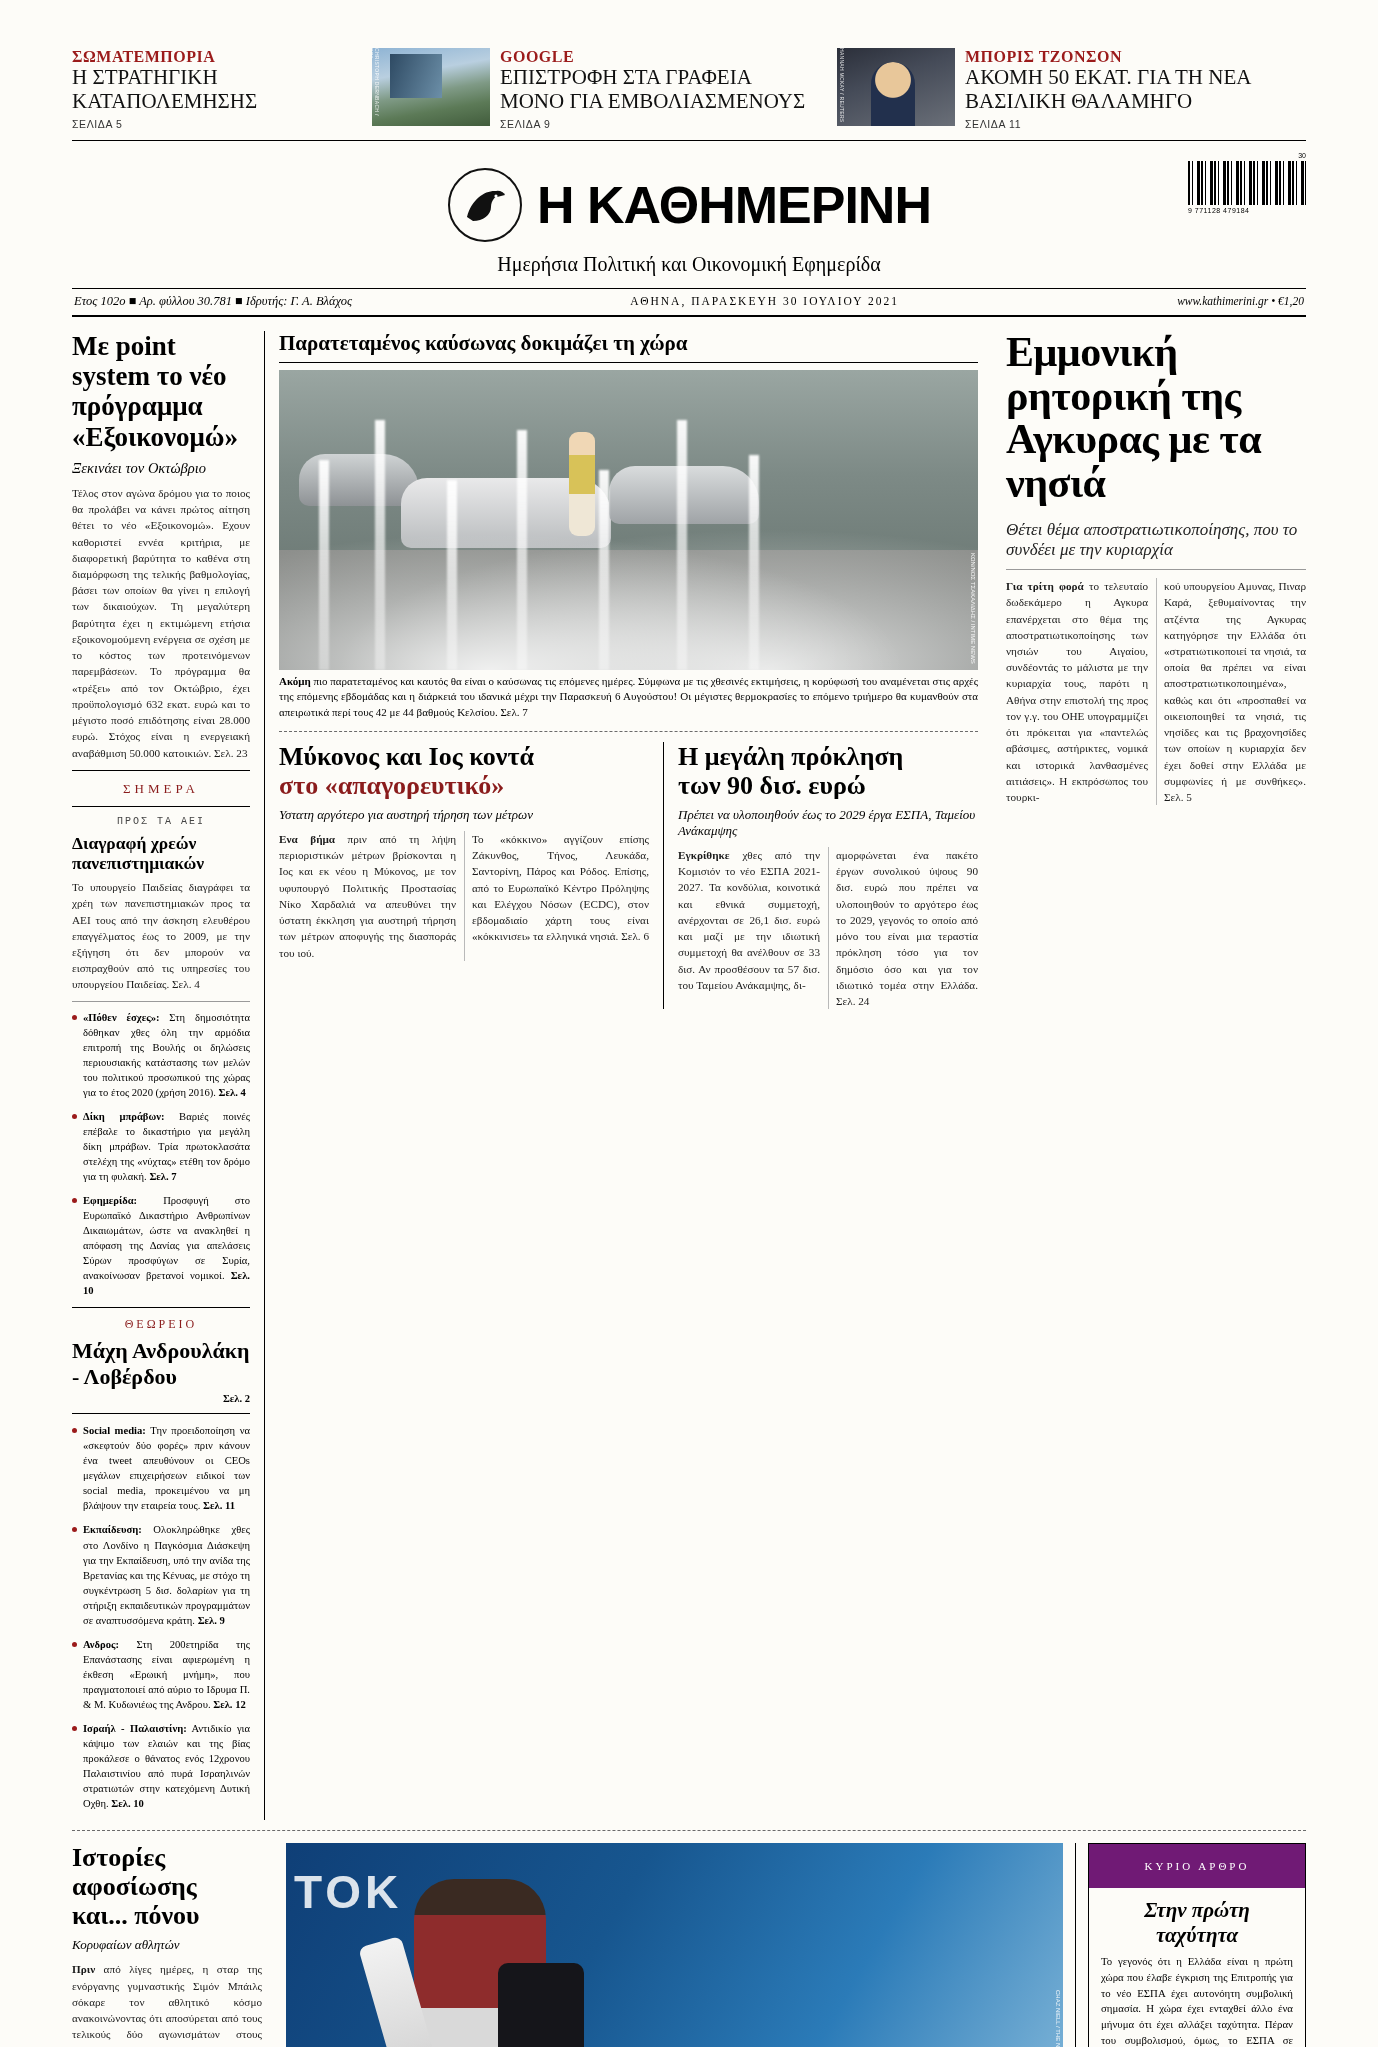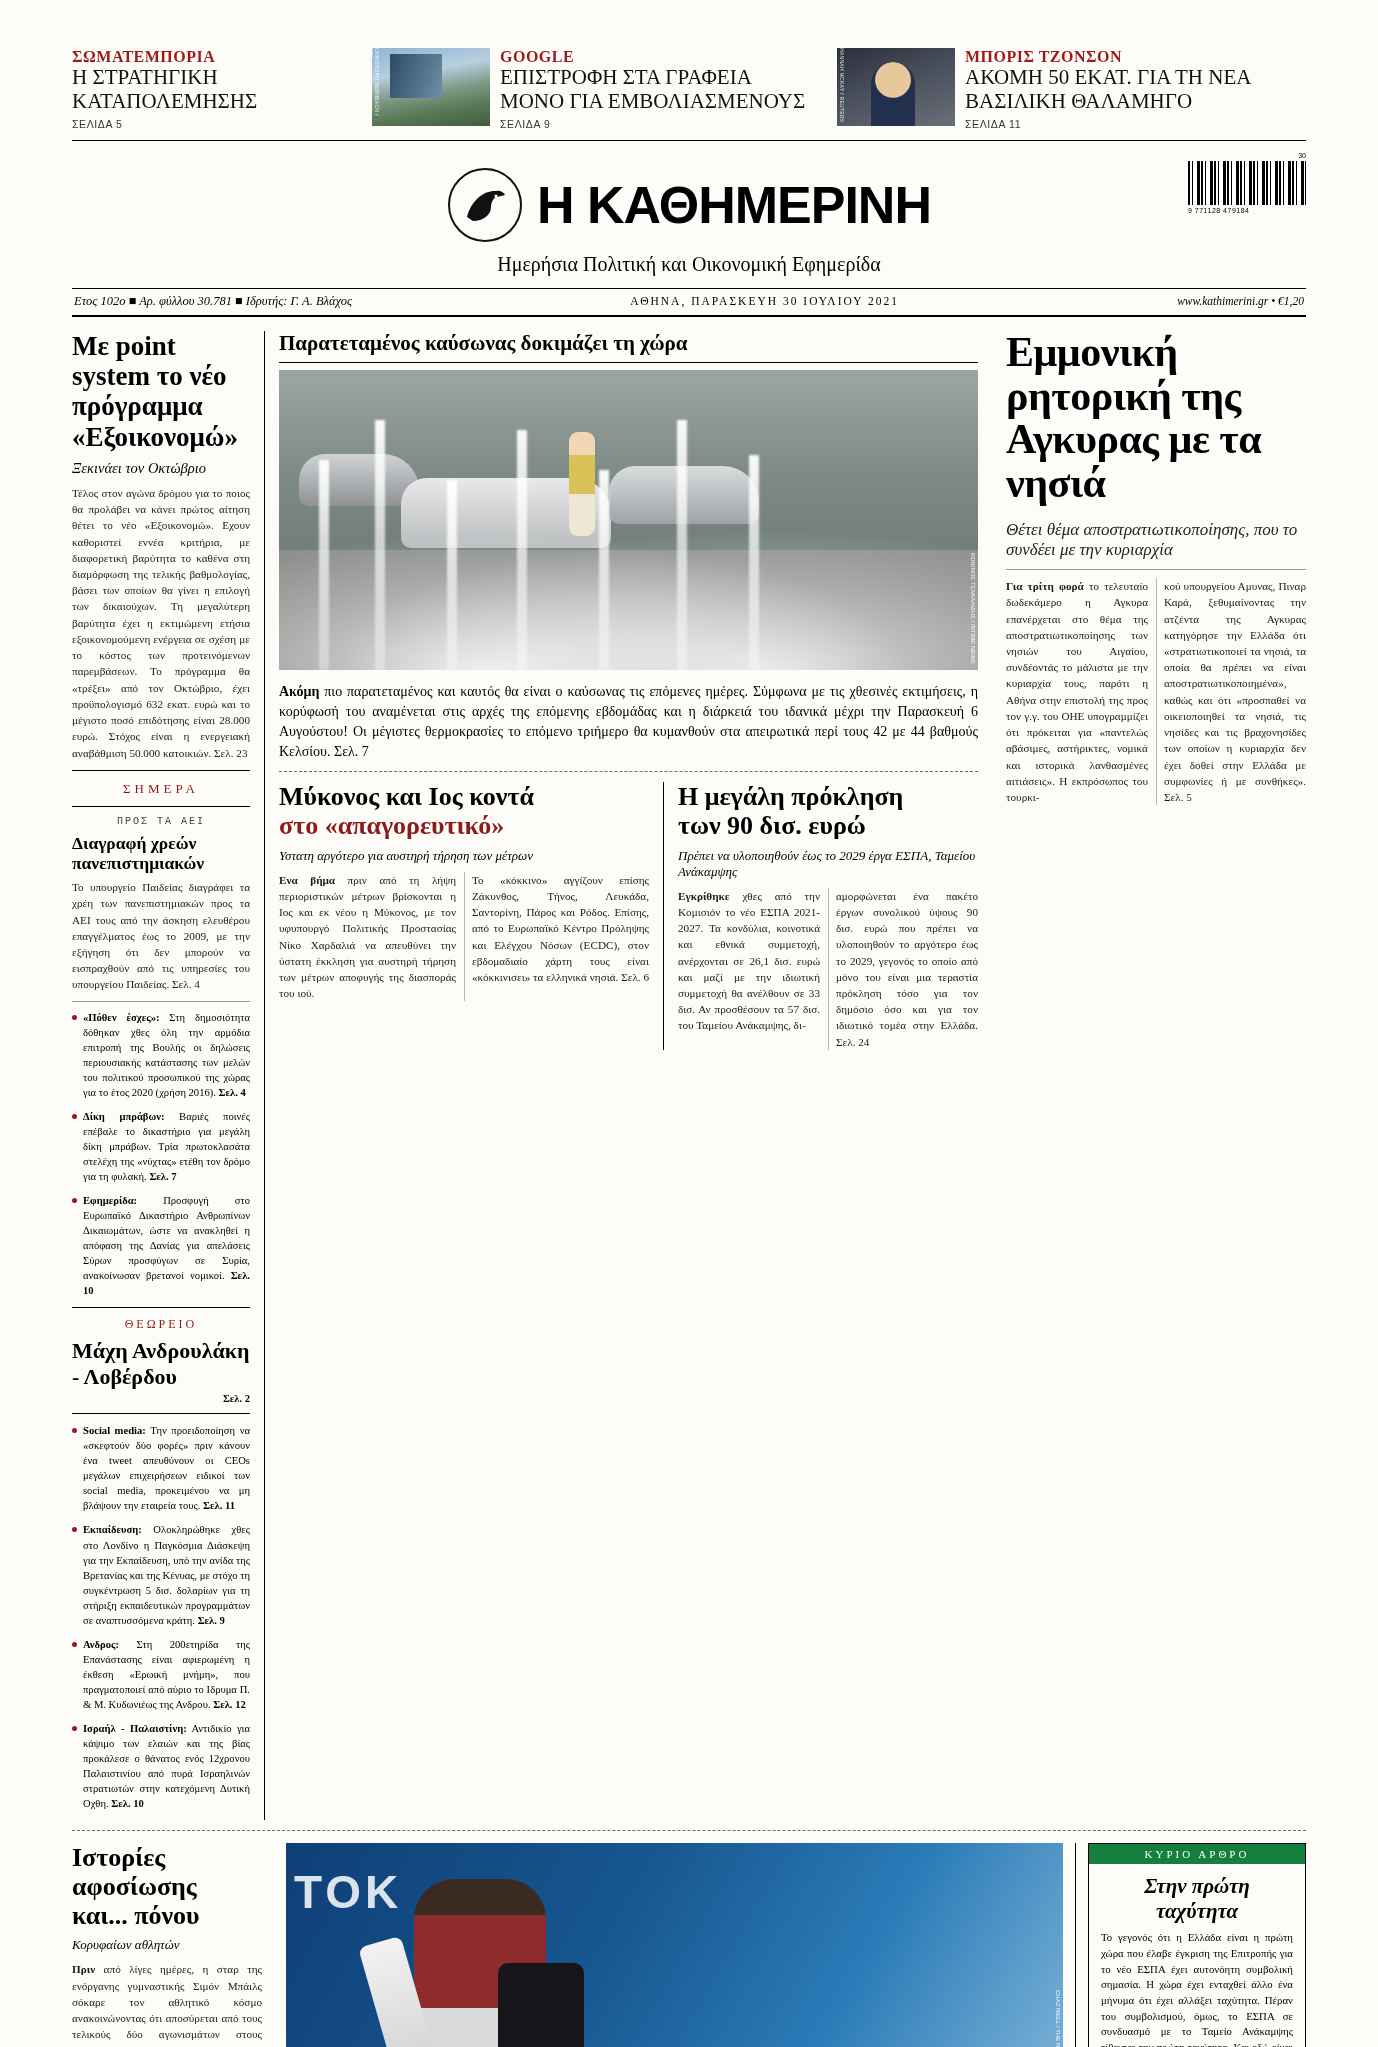--- a/index.html
+++ b/index.html
@@ -71,21 +71,21 @@
   .mp-sky{position:absolute;inset:0;background:linear-gradient(180deg,#9aa6a2 0%,#7d8a86 35%,#5e6b66 100%);}
   .mp-road{position:absolute;left:0;right:0;bottom:0;height:120px;background:linear-gradient(180deg,#8d8f8c,#6f7370);}
   .mp-car{position:absolute;width:210px;height:70px;background:linear-gradient(180deg,#e9e9ea,#b9bcbe);border-radius:26px 36px 10px 10px;}
   .mp-car.c1{left:122px;top:108px;}
   .mp-car.c2{left:330px;top:96px;width:150px;height:58px;background:linear-gradient(180deg,#d9dcdd,#9fa3a6);}
   .mp-car.c3{left:20px;top:84px;width:120px;height:52px;background:linear-gradient(180deg,#cfd3d4,#8e9295);}
   .mp-person{position:absolute;left:290px;top:62px;width:26px;height:104px;background:linear-gradient(180deg,#f0d7b5 0 22%,#d8c258 22% 60%,#efe7d6 60% 100%);border-radius:9px;}
   .mp-jet{position:absolute;bottom:0;width:10px;background:linear-gradient(180deg,rgba(255,255,255,.95),rgba(255,255,255,.35));filter:blur(1px);}
   .mp-white{position:absolute;inset:auto 0 0 0;height:160px;background:radial-gradient(ellipse at 30% 100%,rgba(255,255,255,.85),rgba(255,255,255,0) 60%),radial-gradient(ellipse at 70% 100%,rgba(255,255,255,.8),rgba(255,255,255,0) 62%);}
   .credit-r{position:absolute;right:2px;bottom:6px;writing-mode:vertical-rl;font-size:6px;color:#fff;opacity:.9;font-family:"Liberation Sans",sans-serif;}
-  .photo-cap{font-size:14px;line-height:1.42;text-align:justify;margin-top:12px;}
+  .photo-cap{font-size:11px;line-height:1.42;text-align:justify;margin-top:4px;}
 
   .two-col{column-count:2;column-gap:16px;}
   .two-col-rule{column-rule:1px solid #b9b9b9;}
 
   .mid-split{display:flex;margin-top:10px;}
   .mid-split .a{flex:1;padding-right:14px;border-right:1px solid #000;}
   .mid-split .b{width:300px;flex:0 0 300px;padding-left:14px;}
   .sub-head{font-size:26px;line-height:1.12;}
   .sub-head.red{color:#8a1c1c;}
   .sub-ital{font-size:13px;font-style:italic;margin:7px 0 8px;}
@@ -99,21 +99,21 @@
   .tennis-left{width:190px;flex:0 0 190px;padding-right:12px;}
   .tennis-mid{flex:1;padding:0 12px;}
   .tennis-right{width:218px;flex:0 0 218px;padding-left:12px;border-left:1px solid #000;}
   .tennis-photo{width:100%;height:258px;position:relative;overflow:hidden;background:#1b3f6e;}
   .tp-bg{position:absolute;inset:0;background:linear-gradient(120deg,#0f3f77 0%,#17568f 40%,#2b7bb8 70%,#7fb5d8 100%);}
   .tp-text{position:absolute;left:8px;top:22px;color:rgba(255,255,255,.85);font-size:46px;font-family:"Liberation Sans",sans-serif;font-weight:bold;letter-spacing:4px;}
   .tp-athlete{position:absolute;left:128px;top:36px;width:132px;height:222px;background:linear-gradient(180deg,#3a2a22 0 16%,#8e2c2c 16% 58%,#d9d9d9 58% 100%);border-radius:40px 40px 8px 8px;}
   .tp-bag{position:absolute;left:212px;top:120px;width:86px;height:106px;background:#15151a;border-radius:10px;}
   .tp-racket{position:absolute;left:92px;top:96px;width:44px;height:150px;background:linear-gradient(180deg,#f2f2f2,#cfcfcf);transform:rotate(-16deg);border-radius:8px;}
   .kyrio-box{border:1px solid #000;}
-  .kyrio-title{background:#15803d;color:#fff;text-align:center;font-size:11px;letter-spacing:3px;padding:4px 0;font-family:"Liberation Serif",serif;}
+  .kyrio-title{background:#701a75;color:#fff;text-align:center;font-size:11px;letter-spacing:3px;padding:16px 0;font-family:"Liberation Serif",serif;}
   .kyrio-head{text-align:center;font-size:21px;font-style:italic;line-height:1.2;padding:10px 12px 6px;}
   .kyrio-body{font-size:10.8px;line-height:1.45;text-align:justify;padding:0 12px 10px;}
 </style>
 </head>
 <body>
 
 <div class="page">
 <div class="inner">
 
   <div class="teasers">

